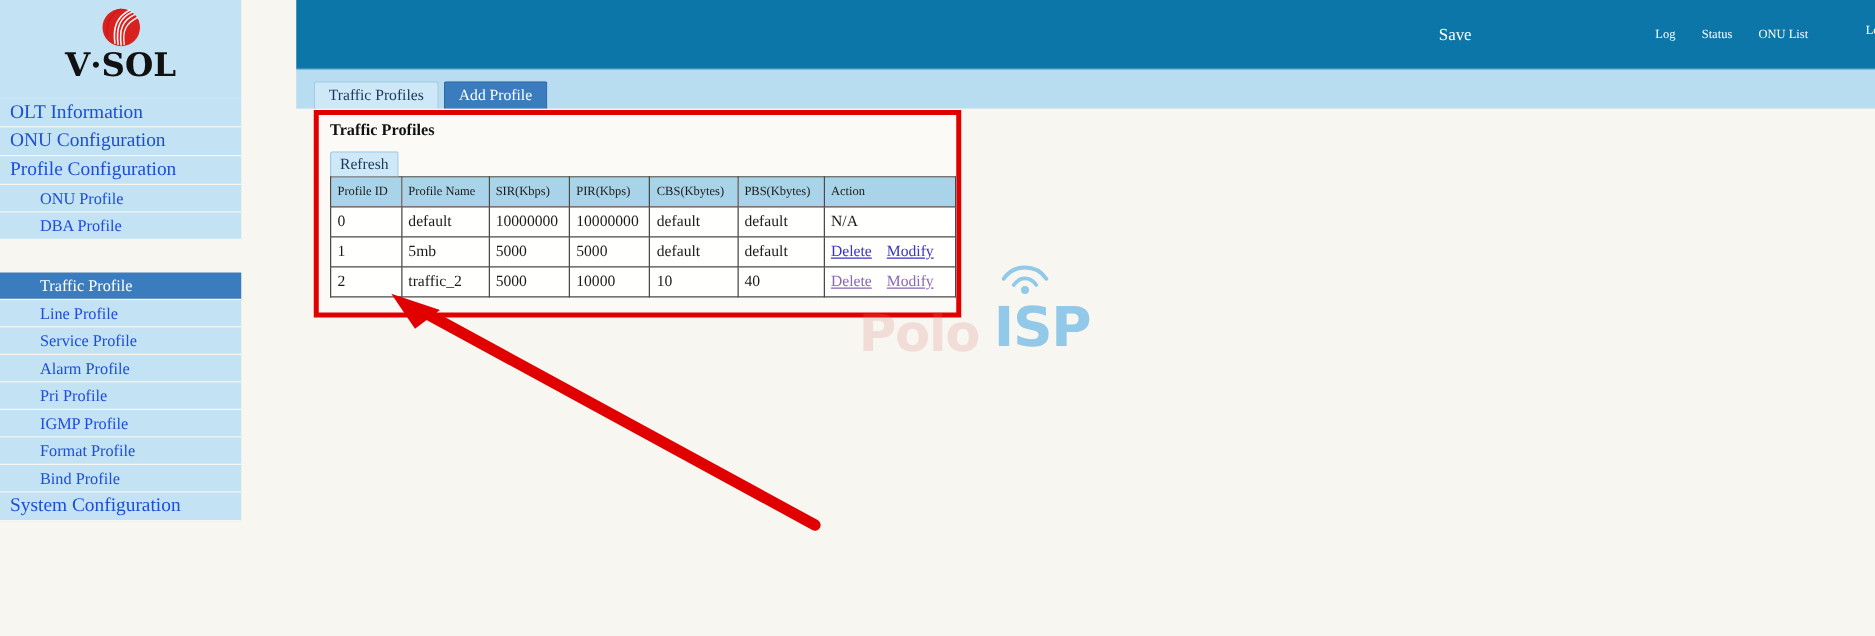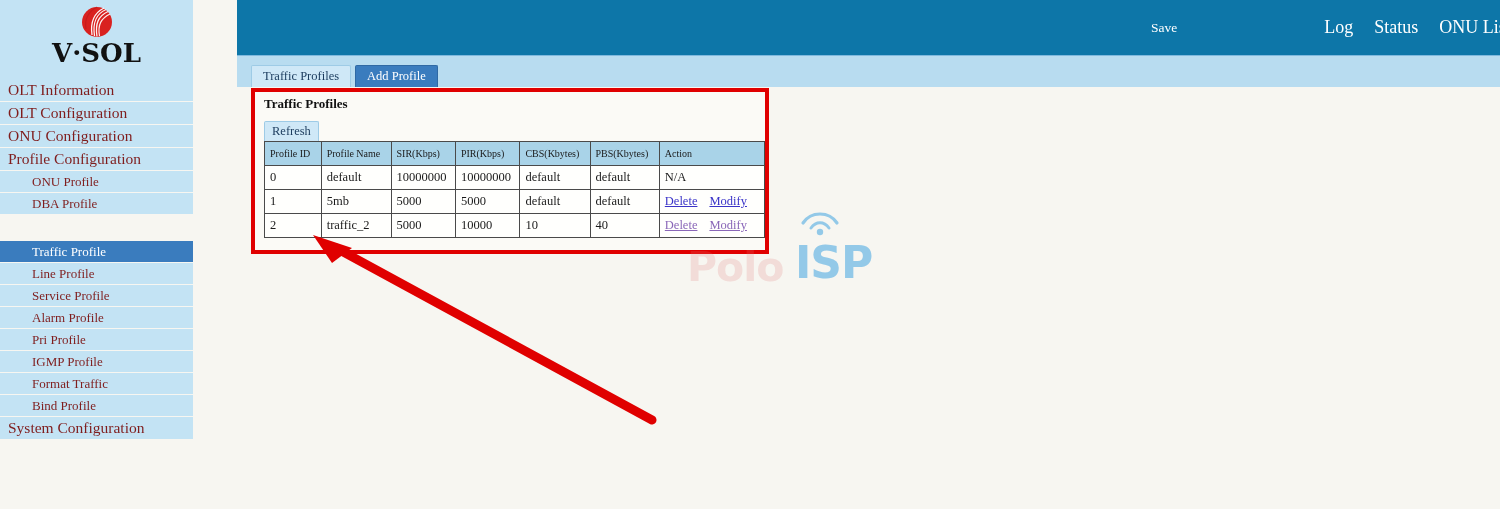--- a/index.html
+++ b/index.html
@@ -49,21 +49,21 @@
     font-family: "DejaVu Serif", serif;
     font-weight: bold;
     font-size: 26px;
     letter-spacing: 0px;
     color: #111111;
     line-height: 30px;
   }
   .nav-item {
     background: #c3e3f4;
     border-bottom: 1px solid #f7f6f1;
-    color: #7f1d1d;
+    color: #1d4ed8;
     box-sizing: border-box;
     white-space: nowrap;
     overflow: hidden;
   }
   .nav-item.top {
     height: 23px;
     line-height: 22px;
     font-size: 15.5px;
     padding-left: 8px;
   }
@@ -116,21 +116,21 @@
     gap: 21px;
     margin-left: 107px;
     margin-right: 0px;
   }
   #logout-link {
     margin-left: 25px;
     margin-right: 24px;
     font-size: 14px;
     margin-bottom: 6px;
   }
-  #right-links .top-link { font-size: 18px; }
+  #right-links .top-link { font-size: 10px; }
 
   
   #tabstrip {
     height: 32px;
     flex: 0 0 32px;
     background: #b8dcf0;
     display: flex;
     align-items: flex-end;
     padding-left: 14px;
     box-sizing: border-box;
@@ -284,32 +284,31 @@
         <path d="M26 4.5 C16 9, 12.5 17, 14.5 31" stroke="#ffffff" stroke-width="1.3" fill="none" opacity="0.95"></path>
         <path d="M28 6.5 C18.5 11, 15 18, 17 31.5" stroke="#ffffff" stroke-width="1.3" fill="none" opacity="0.95"></path>
         <path d="M30 9 C21 13.5, 17.5 19.5, 19.5 31" stroke="#ffffff" stroke-width="1.2" fill="none" opacity="0.9"></path>
         <path d="M17 2 C9 6, 4 14, 6 24" stroke="#b3161a" stroke-width="1.1" fill="none" opacity="0.5"></path>
       </svg>
       <div id="logo-text">V·SOL</div>
     </div>
 
     <div id="nav-list">
         <div class="nav-item top"><span>OLT Information</span></div>
-        <div class="nav-item top"><span>OLT Configuration</span></div>
         <div class="nav-item top"><span>ONU Configuration</span></div>
         <div class="nav-item top"><span>Profile Configuration</span></div>
         <div class="nav-item sub"><span>ONU Profile</span></div>
         <div class="nav-item sub"><span>DBA Profile</span></div>
         <div class="nav-item sub active"><span>Traffic Profile</span></div>
         <div class="nav-item sub"><span>Line Profile</span></div>
         <div class="nav-item sub"><span>Service Profile</span></div>
         <div class="nav-item sub"><span>Alarm Profile</span></div>
         <div class="nav-item sub"><span>Pri Profile</span></div>
         <div class="nav-item sub"><span>IGMP Profile</span></div>
-        <div class="nav-item sub"><span>Format Traffic</span></div>
+        <div class="nav-item sub"><span>Format Profile</span></div>
         <div class="nav-item sub"><span>Bind Profile</span></div>
         <div class="nav-item top"><span>System Configuration</span></div>
       </div>
   </div>
 
   <div id="main">
 
     <div id="topbar">
       <a id="save-link" class="top-link" href="#">Save</a>
       <div id="status-dot"></div>

